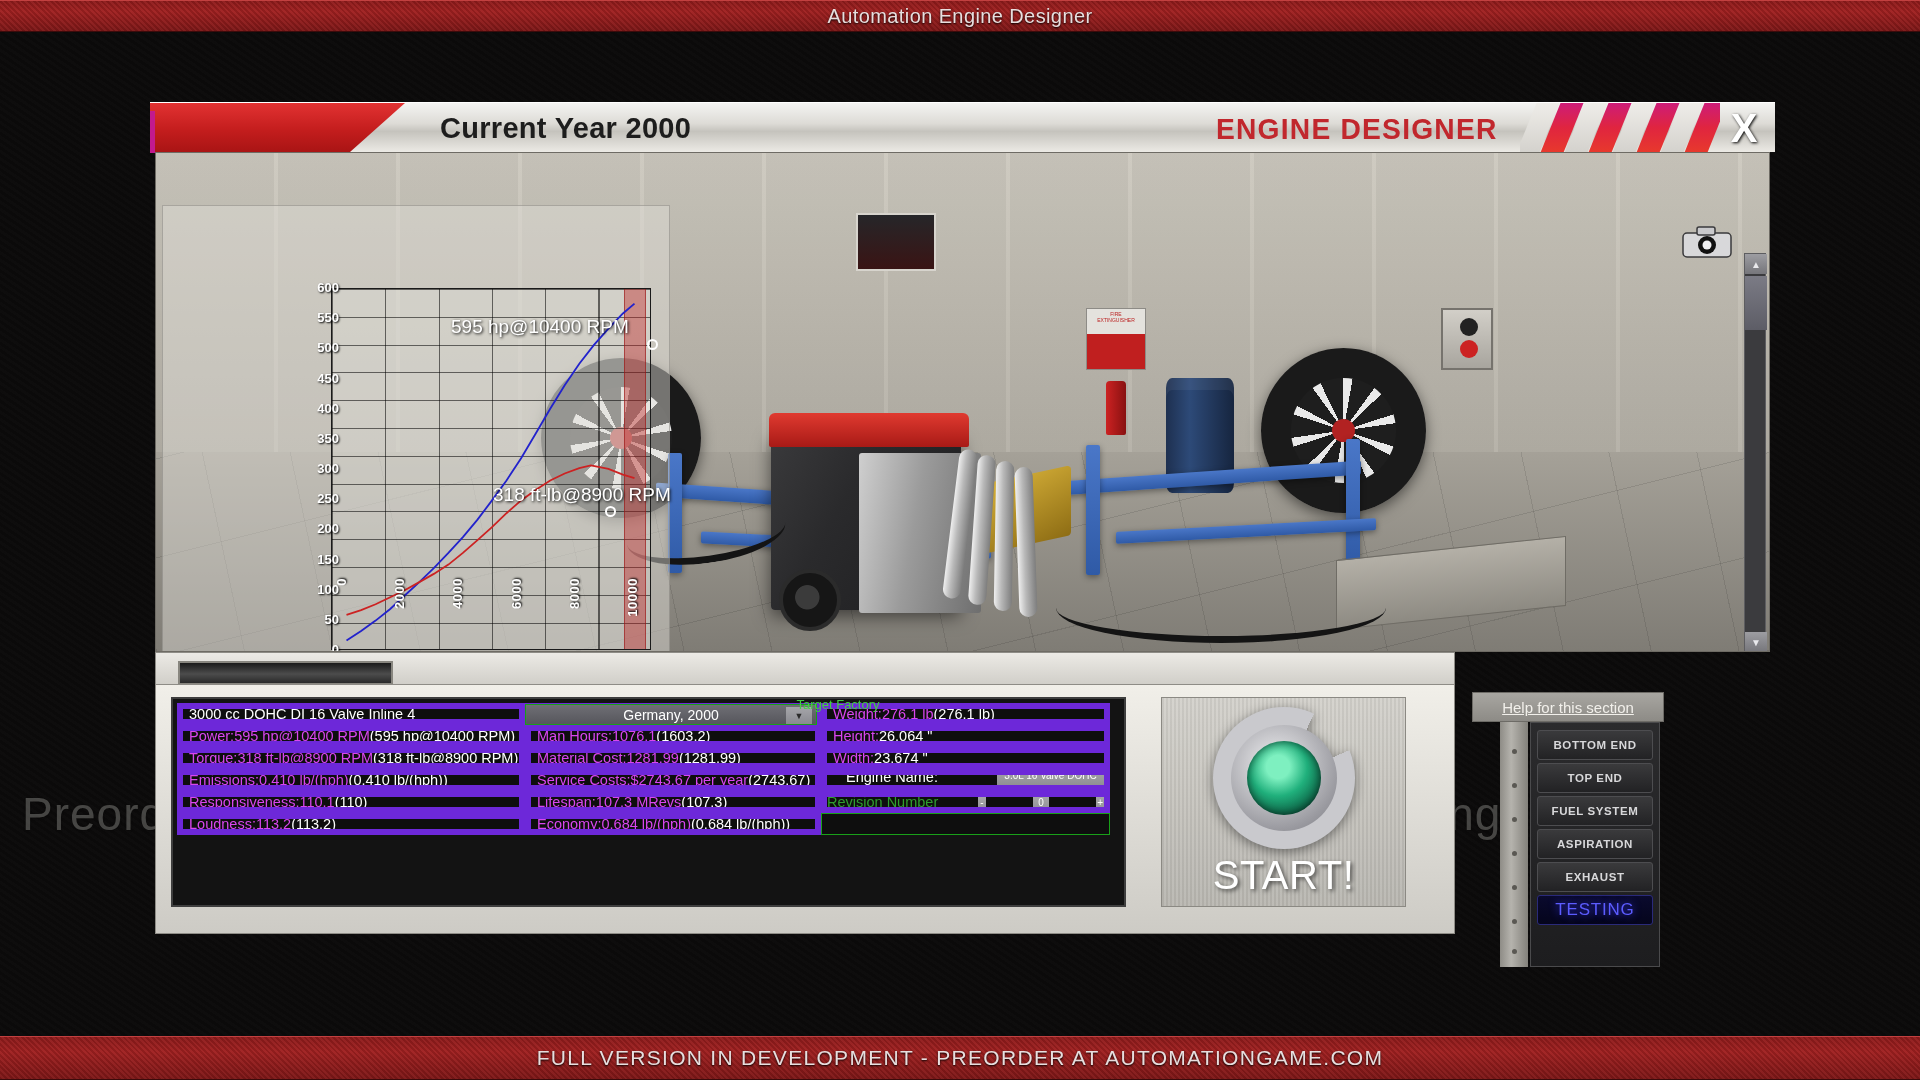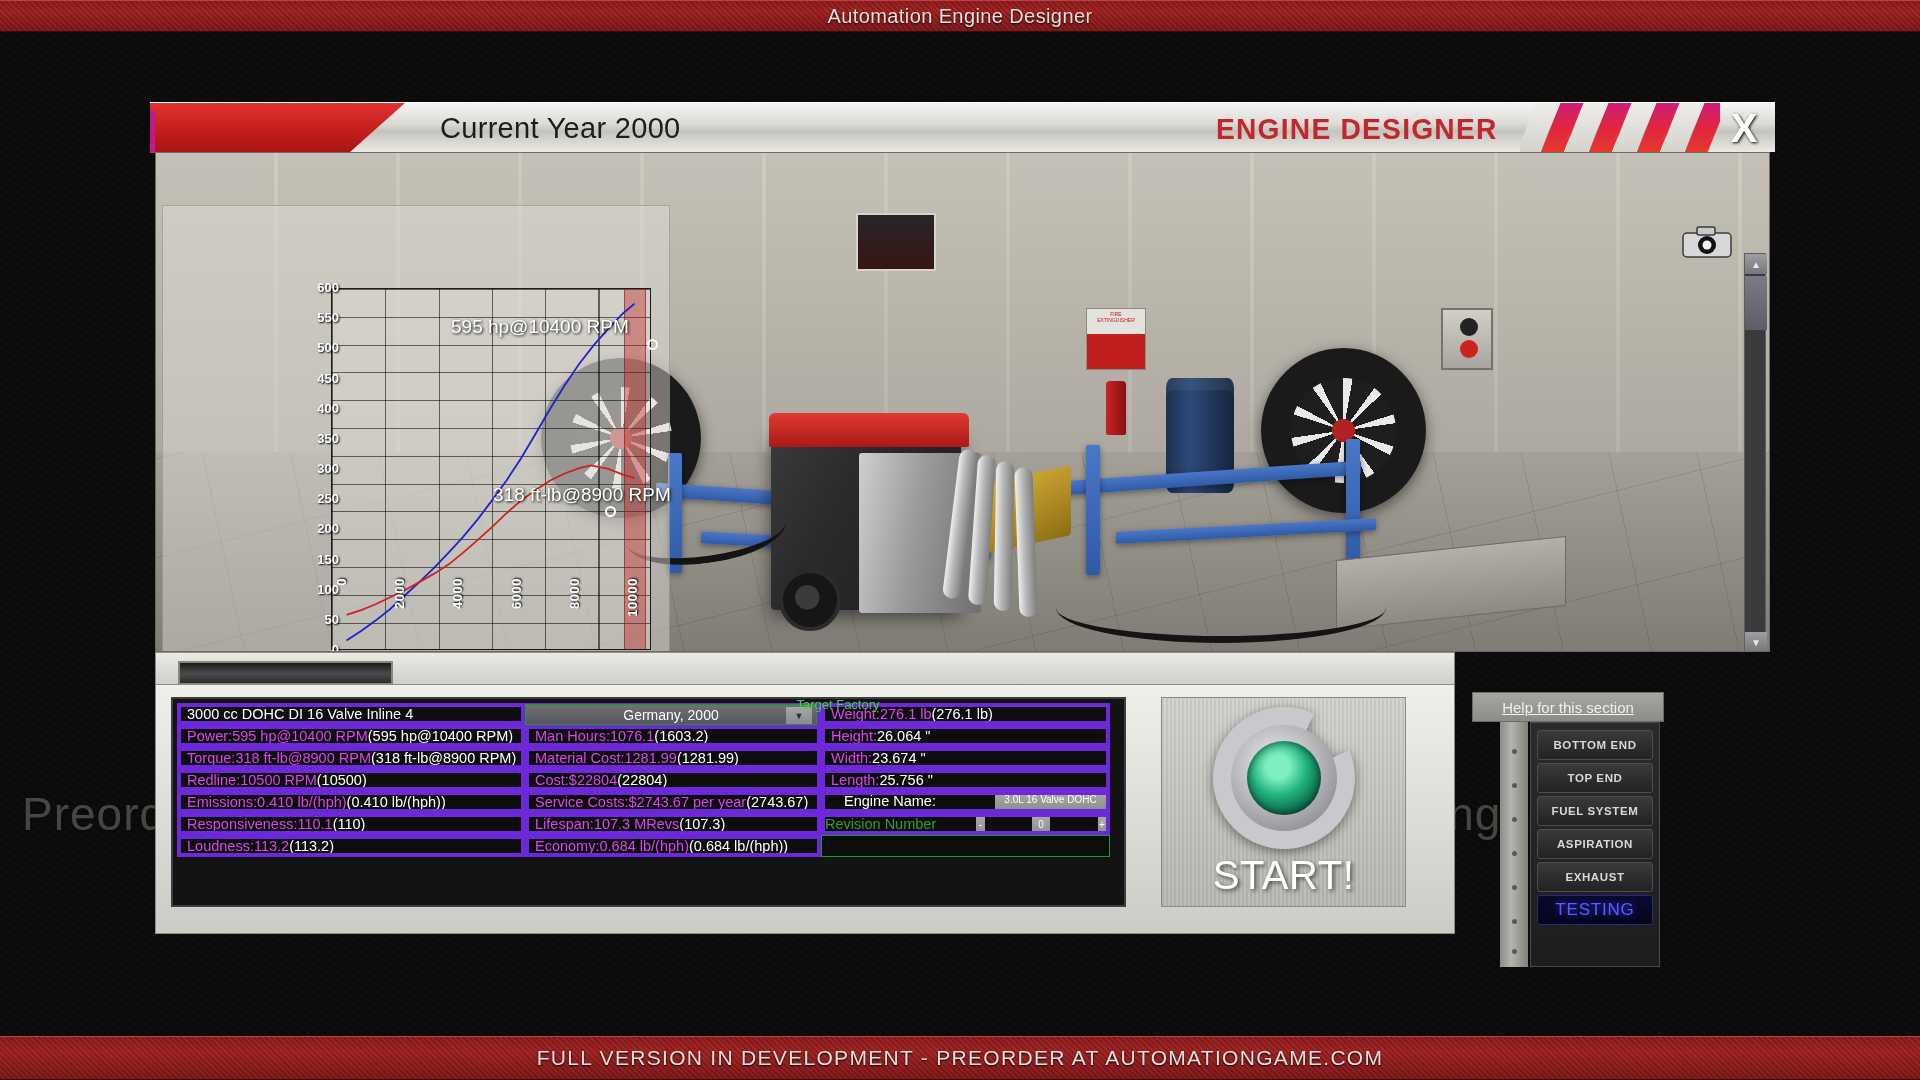--- a/index.html
+++ b/index.html
@@ -44,21 +44,21 @@
   #header-red-tab {
     position:absolute; left:0; top:0; width:255px; height:50px;
     background:linear-gradient(180deg,#e23232 0%,#c31d1d 55%,#a81414 100%);
     clip-path: polygon(0 0, 100% 0, 78% 100%, 0 100%);
   }
   #header-magenta-edge {
     position:absolute; left:0; top:8px; width:5px; height:42px; background:#c21a8e;
   }
   #current-year {
     position:absolute; left:290px; top:9px;
-    font-size:29px; color:#1d1d1d; letter-spacing:.3px;
+    font-size:29px; color:#1d1d1d; letter-spacing:.3px;font-weight:bold;
   }
   #designer-logo {
     position:absolute; right:268px; top:9px;
     font-size:30px; font-weight:bold; letter-spacing:1.3px;
     color:#c1272d; font-family:"Liberation Sans", sans-serif;
     transform:scaleX(.94);
   }
   .slash-group { position:absolute; right:55px; top:0; width:200px; height:50px; overflow:hidden; }
   .slash {
     position:absolute; top:-6px; width:23px; height:64px;
@@ -248,21 +248,21 @@
     position:absolute; left:15px; top:12px; width:955px; height:210px;
     background:#131313; border:2px solid #3e3e3e;
     padding:4px;
   }
   #target-factory-label {
     position:absolute; left:520px; top:-2px; width:290px; text-align:center;
     color:#43d043; font-size:13px; z-index:4;
   }
   .srow { display:flex; height:22px; }
   .scell {
-    border:4px solid #6d28d9; color:#fff; font-size:14.5px;
+    border:6px solid #6d28d9; color:#fff; font-size:14.5px;
     display:flex; align-items:center; padding:0 6px;
     background:#0e0e0e; overflow:hidden; white-space:nowrap;
   }
   .scell .k { color:#d946ef; }
   .scell .v { color:#ffffff; }
   .c1 { width:348px; } .c2 { width:296px; } .c3 { width:289px; }
   .blank { border:1px solid #19a019; background:#0e0e0e; }
 
   #factory-select {
     position:absolute; left:352px; top:5px; width:292px; height:21px;
@@ -526,36 +526,20 @@
                 <span class="k">1281.99 </span>
                 <span class="v">(1281.99)</span>
               </div>
               <div class="scell c3">
                 <span class="k">Width: </span>
                 <span class="v">23.674 "</span>
               </div>
             </div>
             <div class="srow">
               <div class="scell c1">
-                <span class="k">Redline: </span>
-                <span class="k">10500 RPM </span>
-                <span class="v">(10500)</span>
-              </div>
-              <div class="scell c2">
-                <span class="k">Cost: </span>
-                <span class="k">$22804 </span>
-                <span class="v">(22804)</span>
-              </div>
-              <div class="scell c3">
-                <span class="k">Length: </span>
-                <span class="v">25.756 "</span>
-              </div>
-            </div>
-            <div class="srow">
-              <div class="scell c1">
                 <span class="k">Emissions: </span>
                 <span class="k">0.410 lb/(hph) </span>
                 <span class="v">(0.410 lb/(hph))</span>
               </div>
               <div class="scell c2">
                 <span class="k">Service Costs: </span>
                 <span class="k">$2743.67 per year </span>
                 <span class="v">(2743.67)</span>
               </div>
               <div class="scell c3" style="padding: 0px; align-items: flex-end;">

